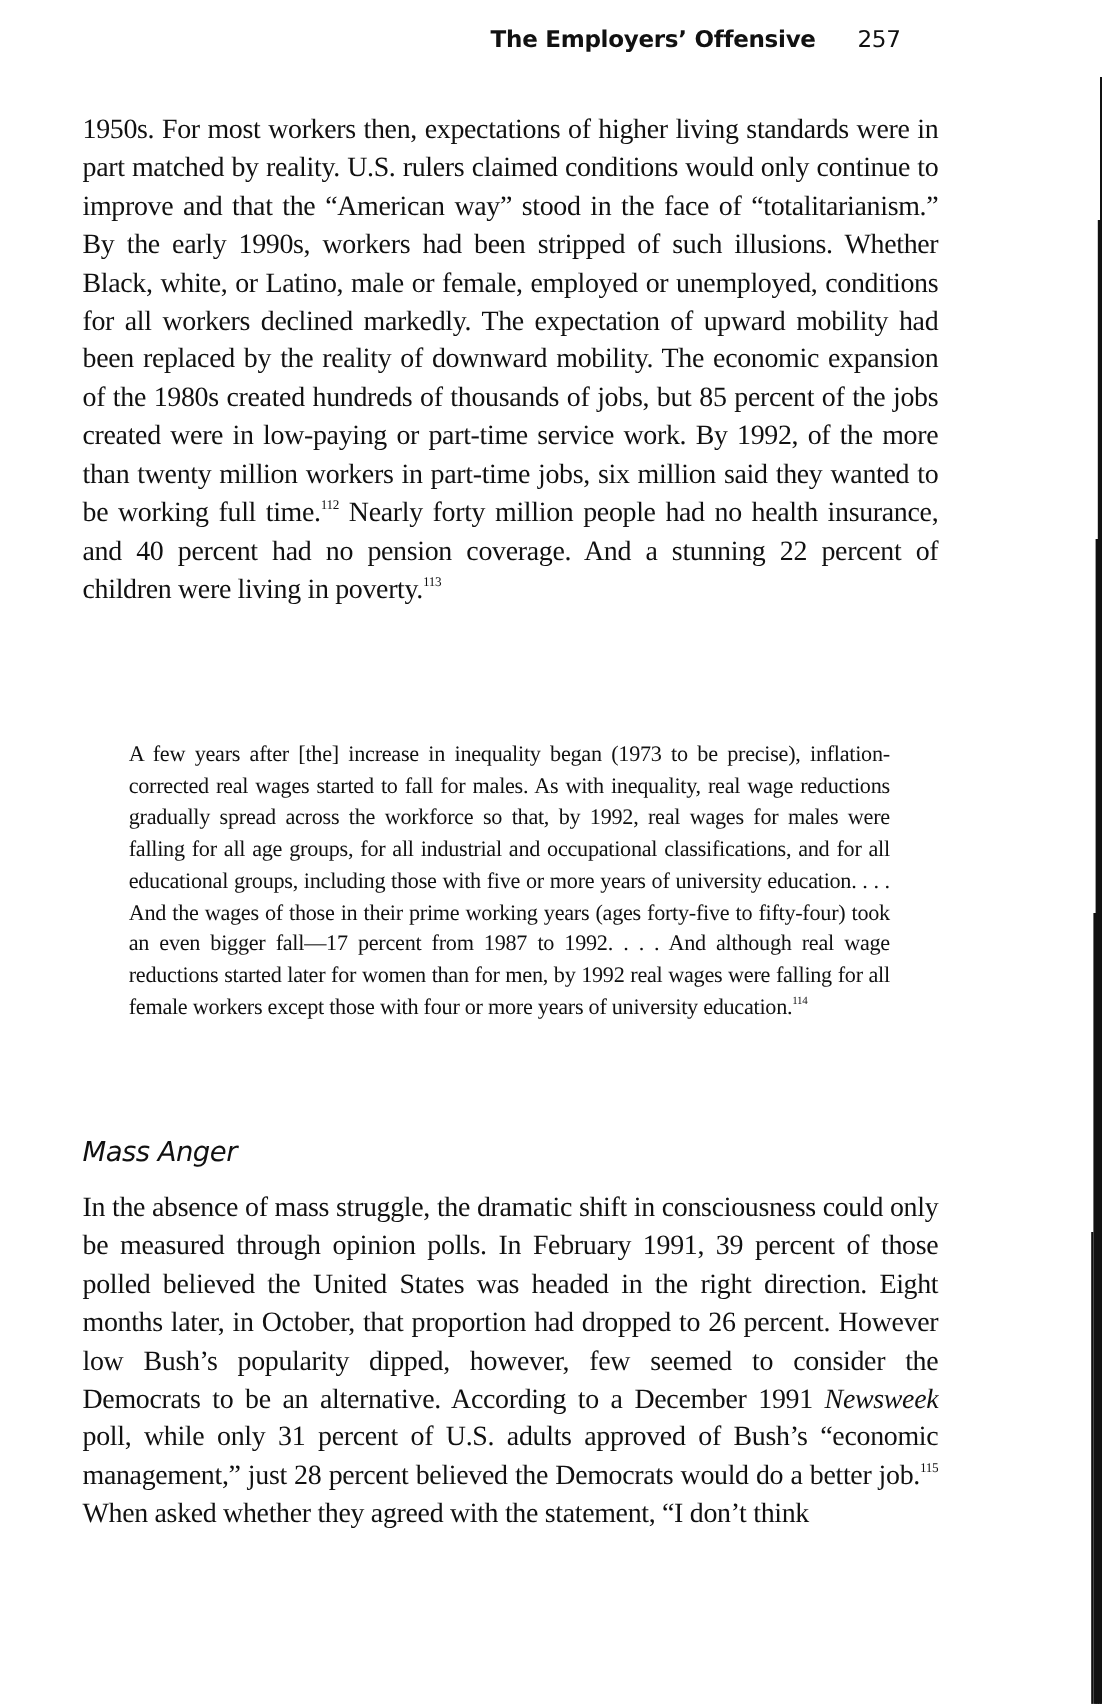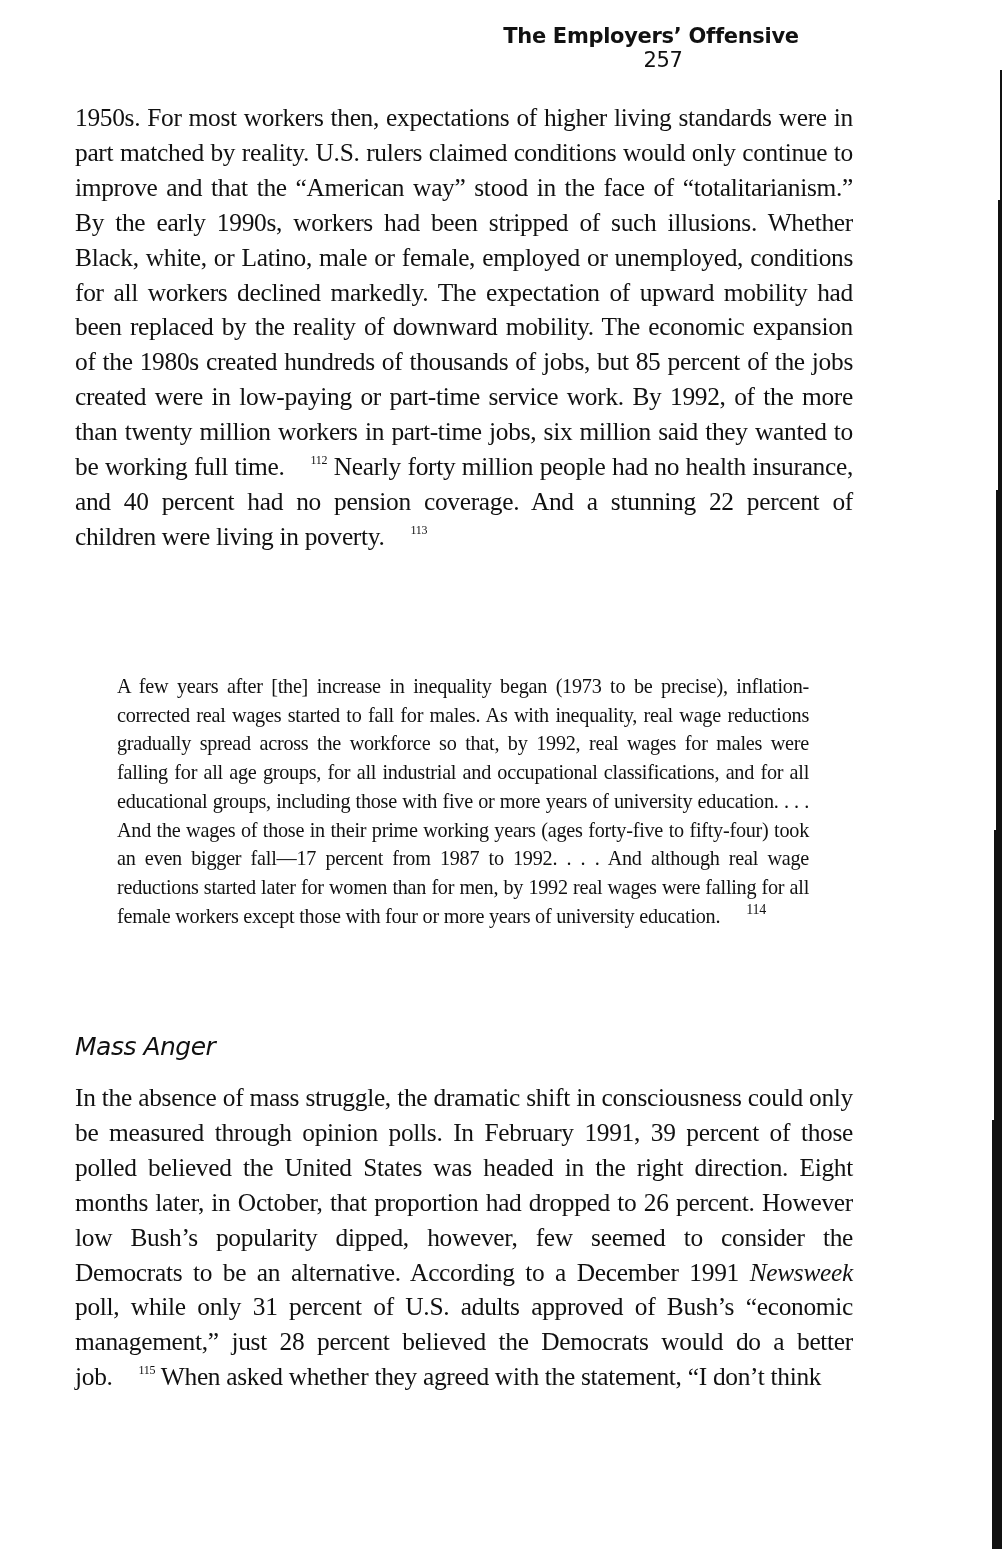--- a/index.html
+++ b/index.html
@@ -25,60 +25,58 @@
       position: absolute;
       top: 24px;
       left: 446px;
       width: 410px;
       height: 34px;
       font-family: "DejaVu Sans", sans-serif;
       font-weight: bold;
       font-size: 21px;
       letter-spacing: -0.3px;
       display: flex;
-      align-items: center;
-      flex-direction: column;
+      align-items: flex-start;
     }
     .running-head .title { flex: 0 0 auto; }
     .running-head .pagenum {
-      margin-left: 24px;
+      margin-left: 38px;
       font-weight: normal;
       font-size: 21px;
     }
     .body-text {
       position: absolute;
       left: 75px;
       width: 778px;
       font-family: "Liberation Serif", "DejaVu Serif", serif;
       font-size: 25.4px;
       line-height: 34.9px;
       text-align: justify;
       letter-spacing: -0.3px;
     }
     .body-text p { margin: 0; }
     .indent { text-indent: 43px; }
     sup {
       font-size: 12px;
       line-height: 0;
       vertical-align: 11px;
-      margin-left: 26px;
     }
     .block-quote {
       position: absolute;
       left: 117px;
       top: 672px;
       width: 692px;
       font-family: "Liberation Serif", "DejaVu Serif", serif;
       font-size: 20.2px;
       line-height: 28.7px;
       text-align: justify;
       letter-spacing: -0.25px;
     }
     .block-quote p { margin: 0; }
-    .block-quote sup { font-size: 14px; vertical-align: 9px; }
+    .block-quote sup { font-size: 10px; vertical-align: 9px; }
     .section-heading {
       position: absolute;
       left: 75px;
       top: 1032px;
       font-family: "DejaVu Sans", sans-serif;
       font-weight: normal;
       font-style: italic;
       font-size: 25px;
       letter-spacing: -0.5px;
     }

